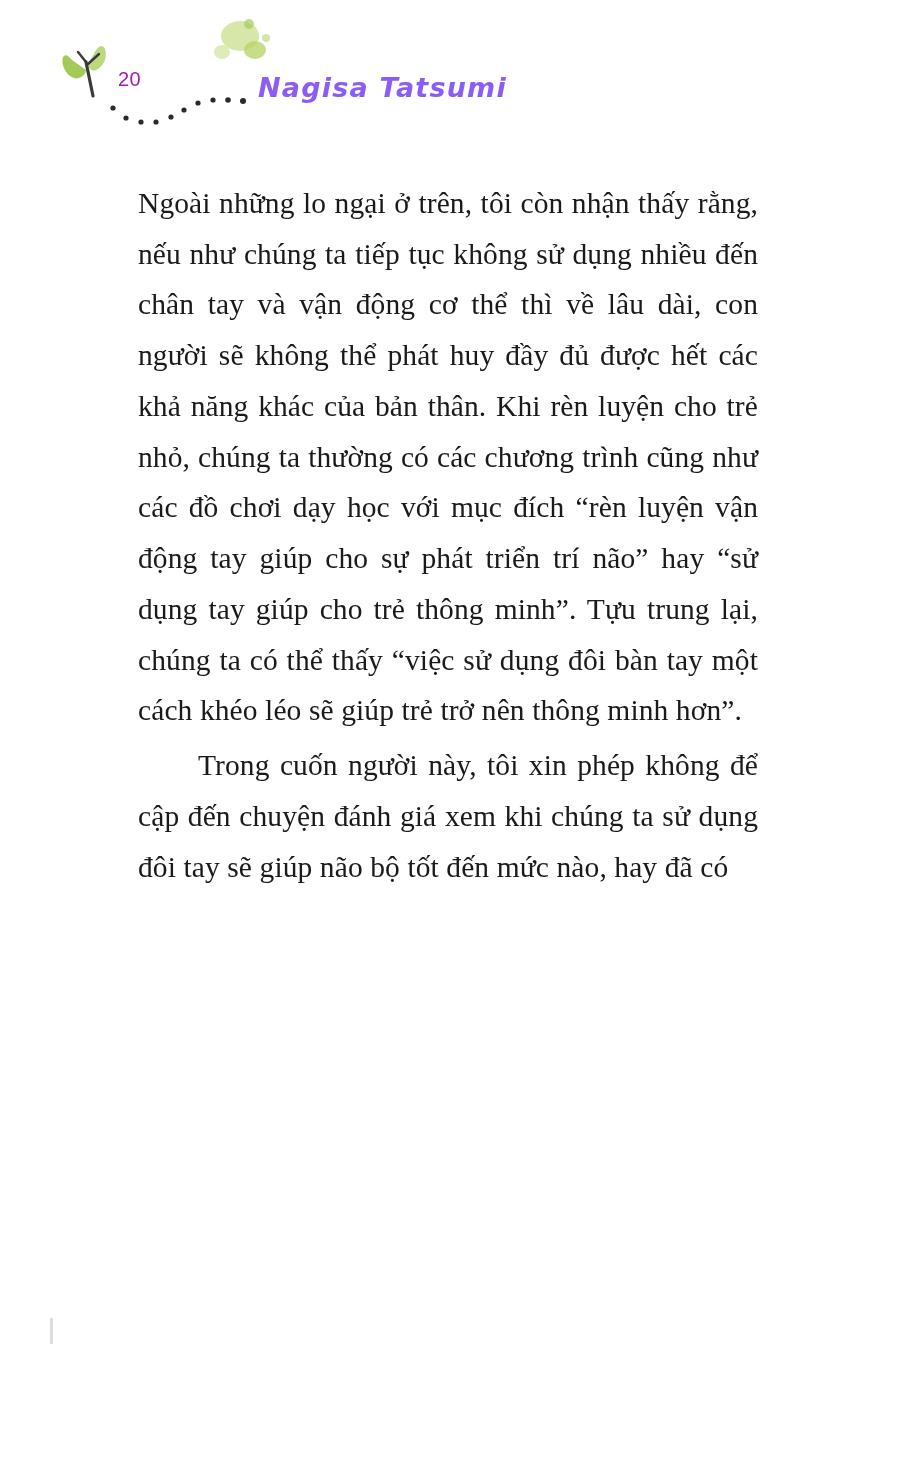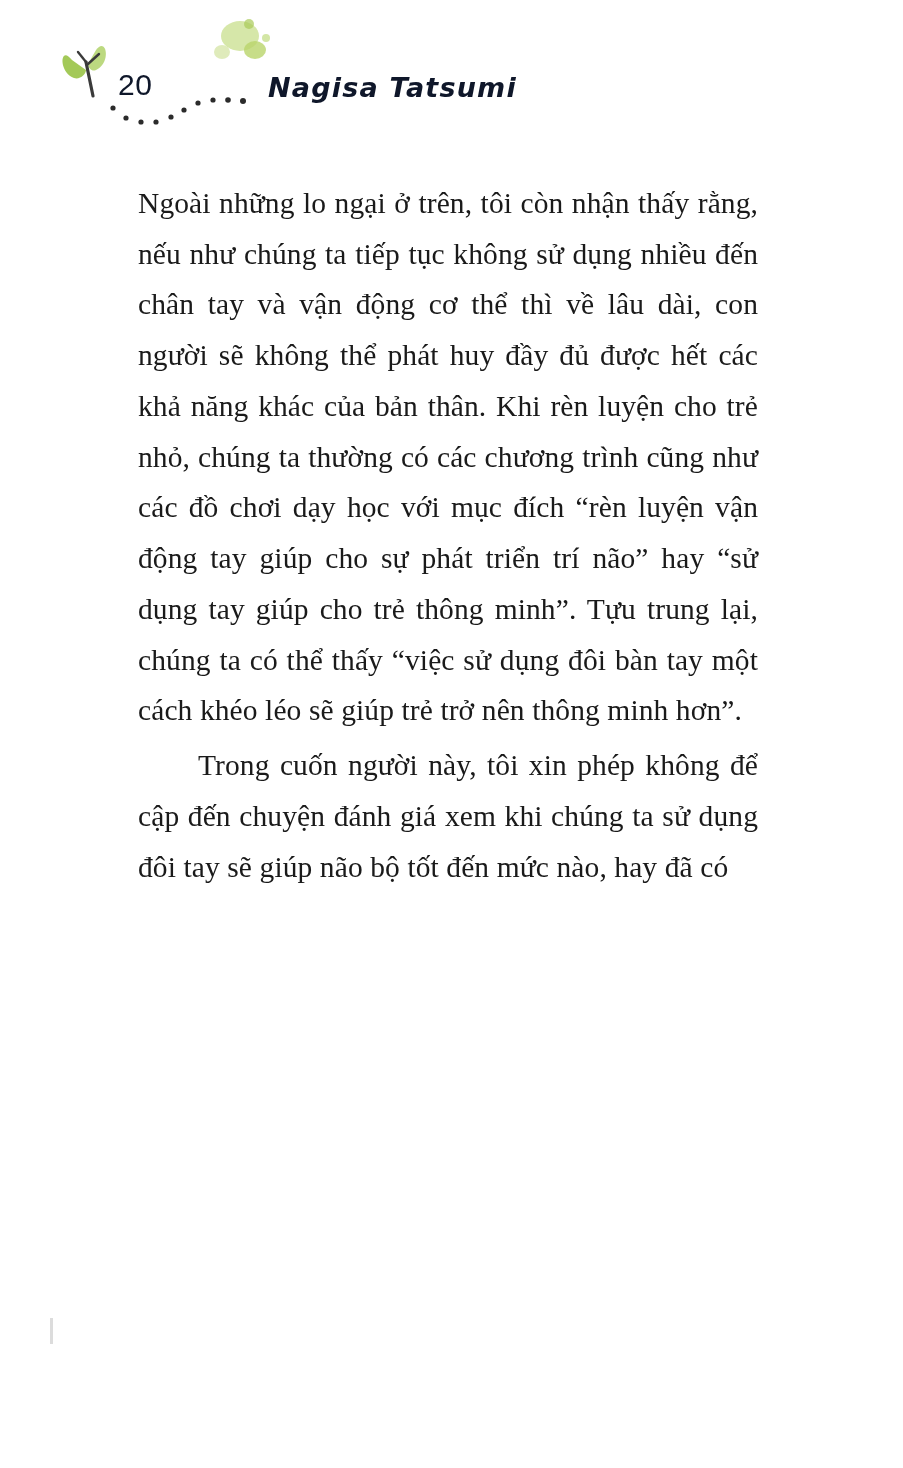--- a/index.html
+++ b/index.html
@@ -38,34 +38,34 @@
     width: 903px;
     height: 150px;
     pointer-events: none;
   }
 
   .page-number {
     position: absolute;
     left: 118px;
     top: 68px;
     font-family: "Liberation Sans", sans-serif;
-    font-size: 30px;
-    color: #0f172a;
+    font-size: 20px;
+    color: #a21caf;
     letter-spacing: 0.5px;
   }
 
   .running-head {
     position: absolute;
-    left: 268px;
+    left: 258px;
     top: 72px;
     font-family: "DejaVu Sans", sans-serif;
     font-size: 27px;
     font-weight: bold;
     font-style: italic;
-    color: #0f172a;
+    color: #8b5cf6;
     letter-spacing: 1.2px;
   }
 
   
   .content {
     position: absolute;
     left: 138px;
     top: 178px;
     width: 620px;
   }

